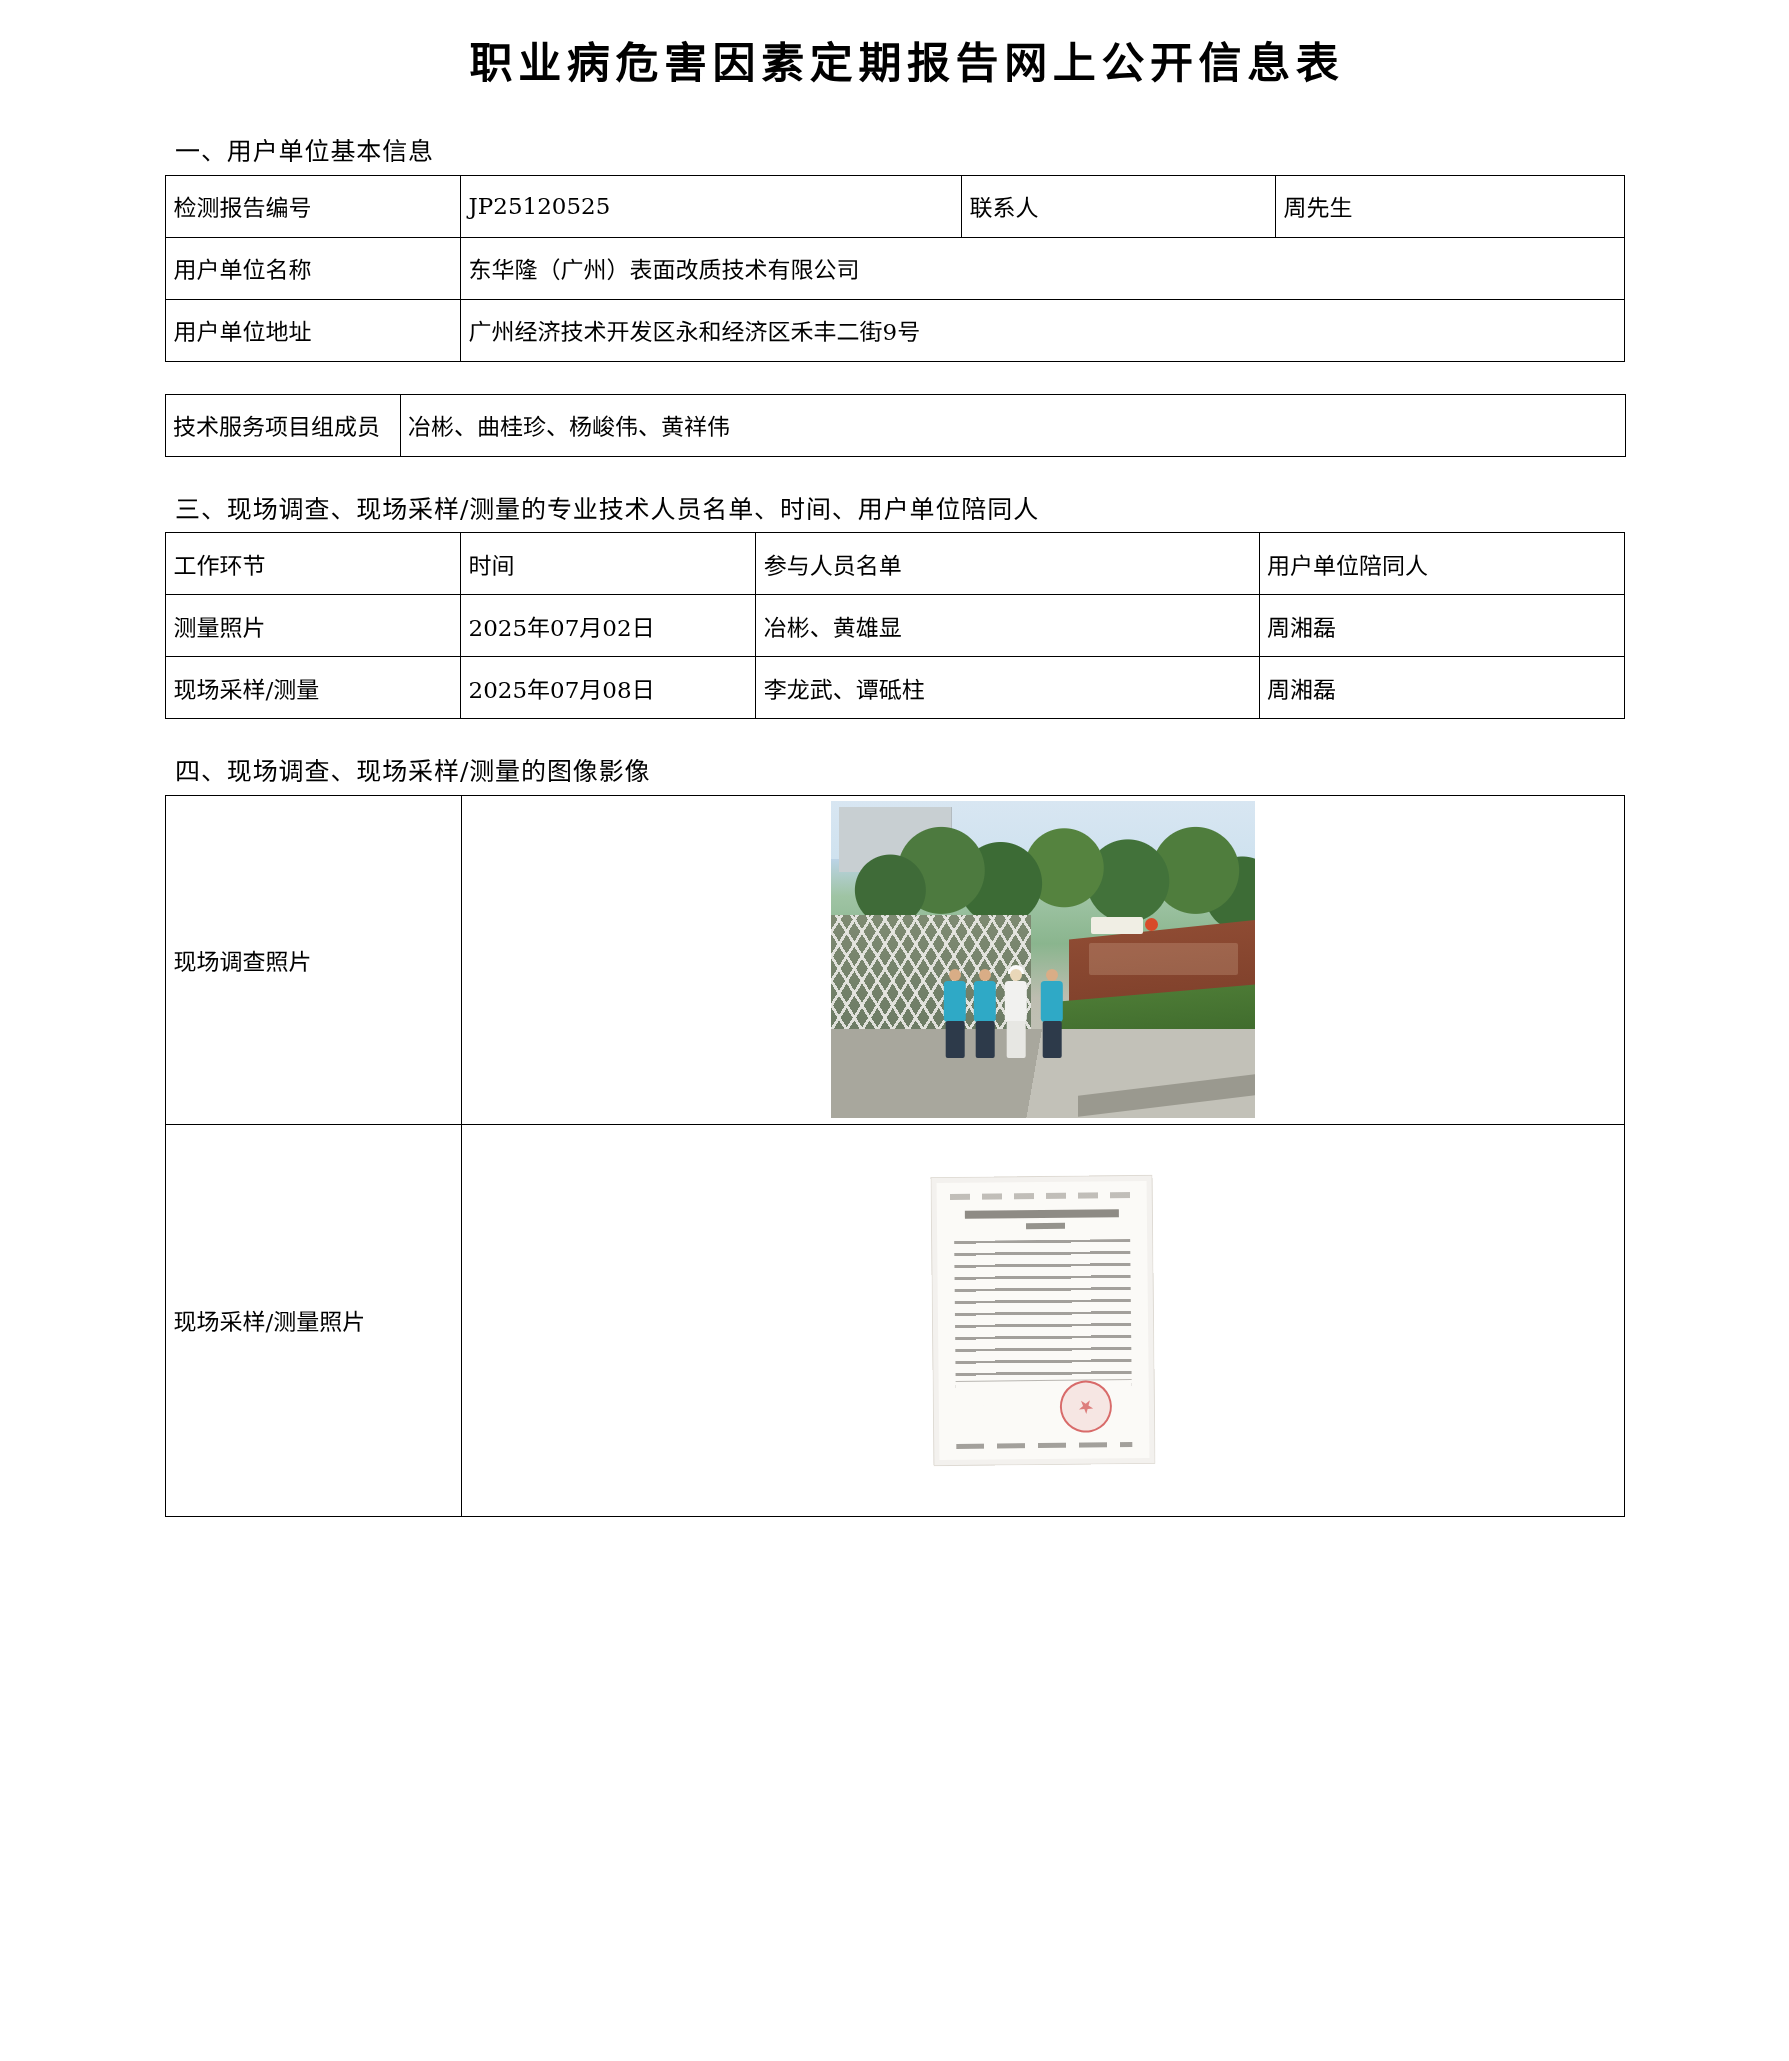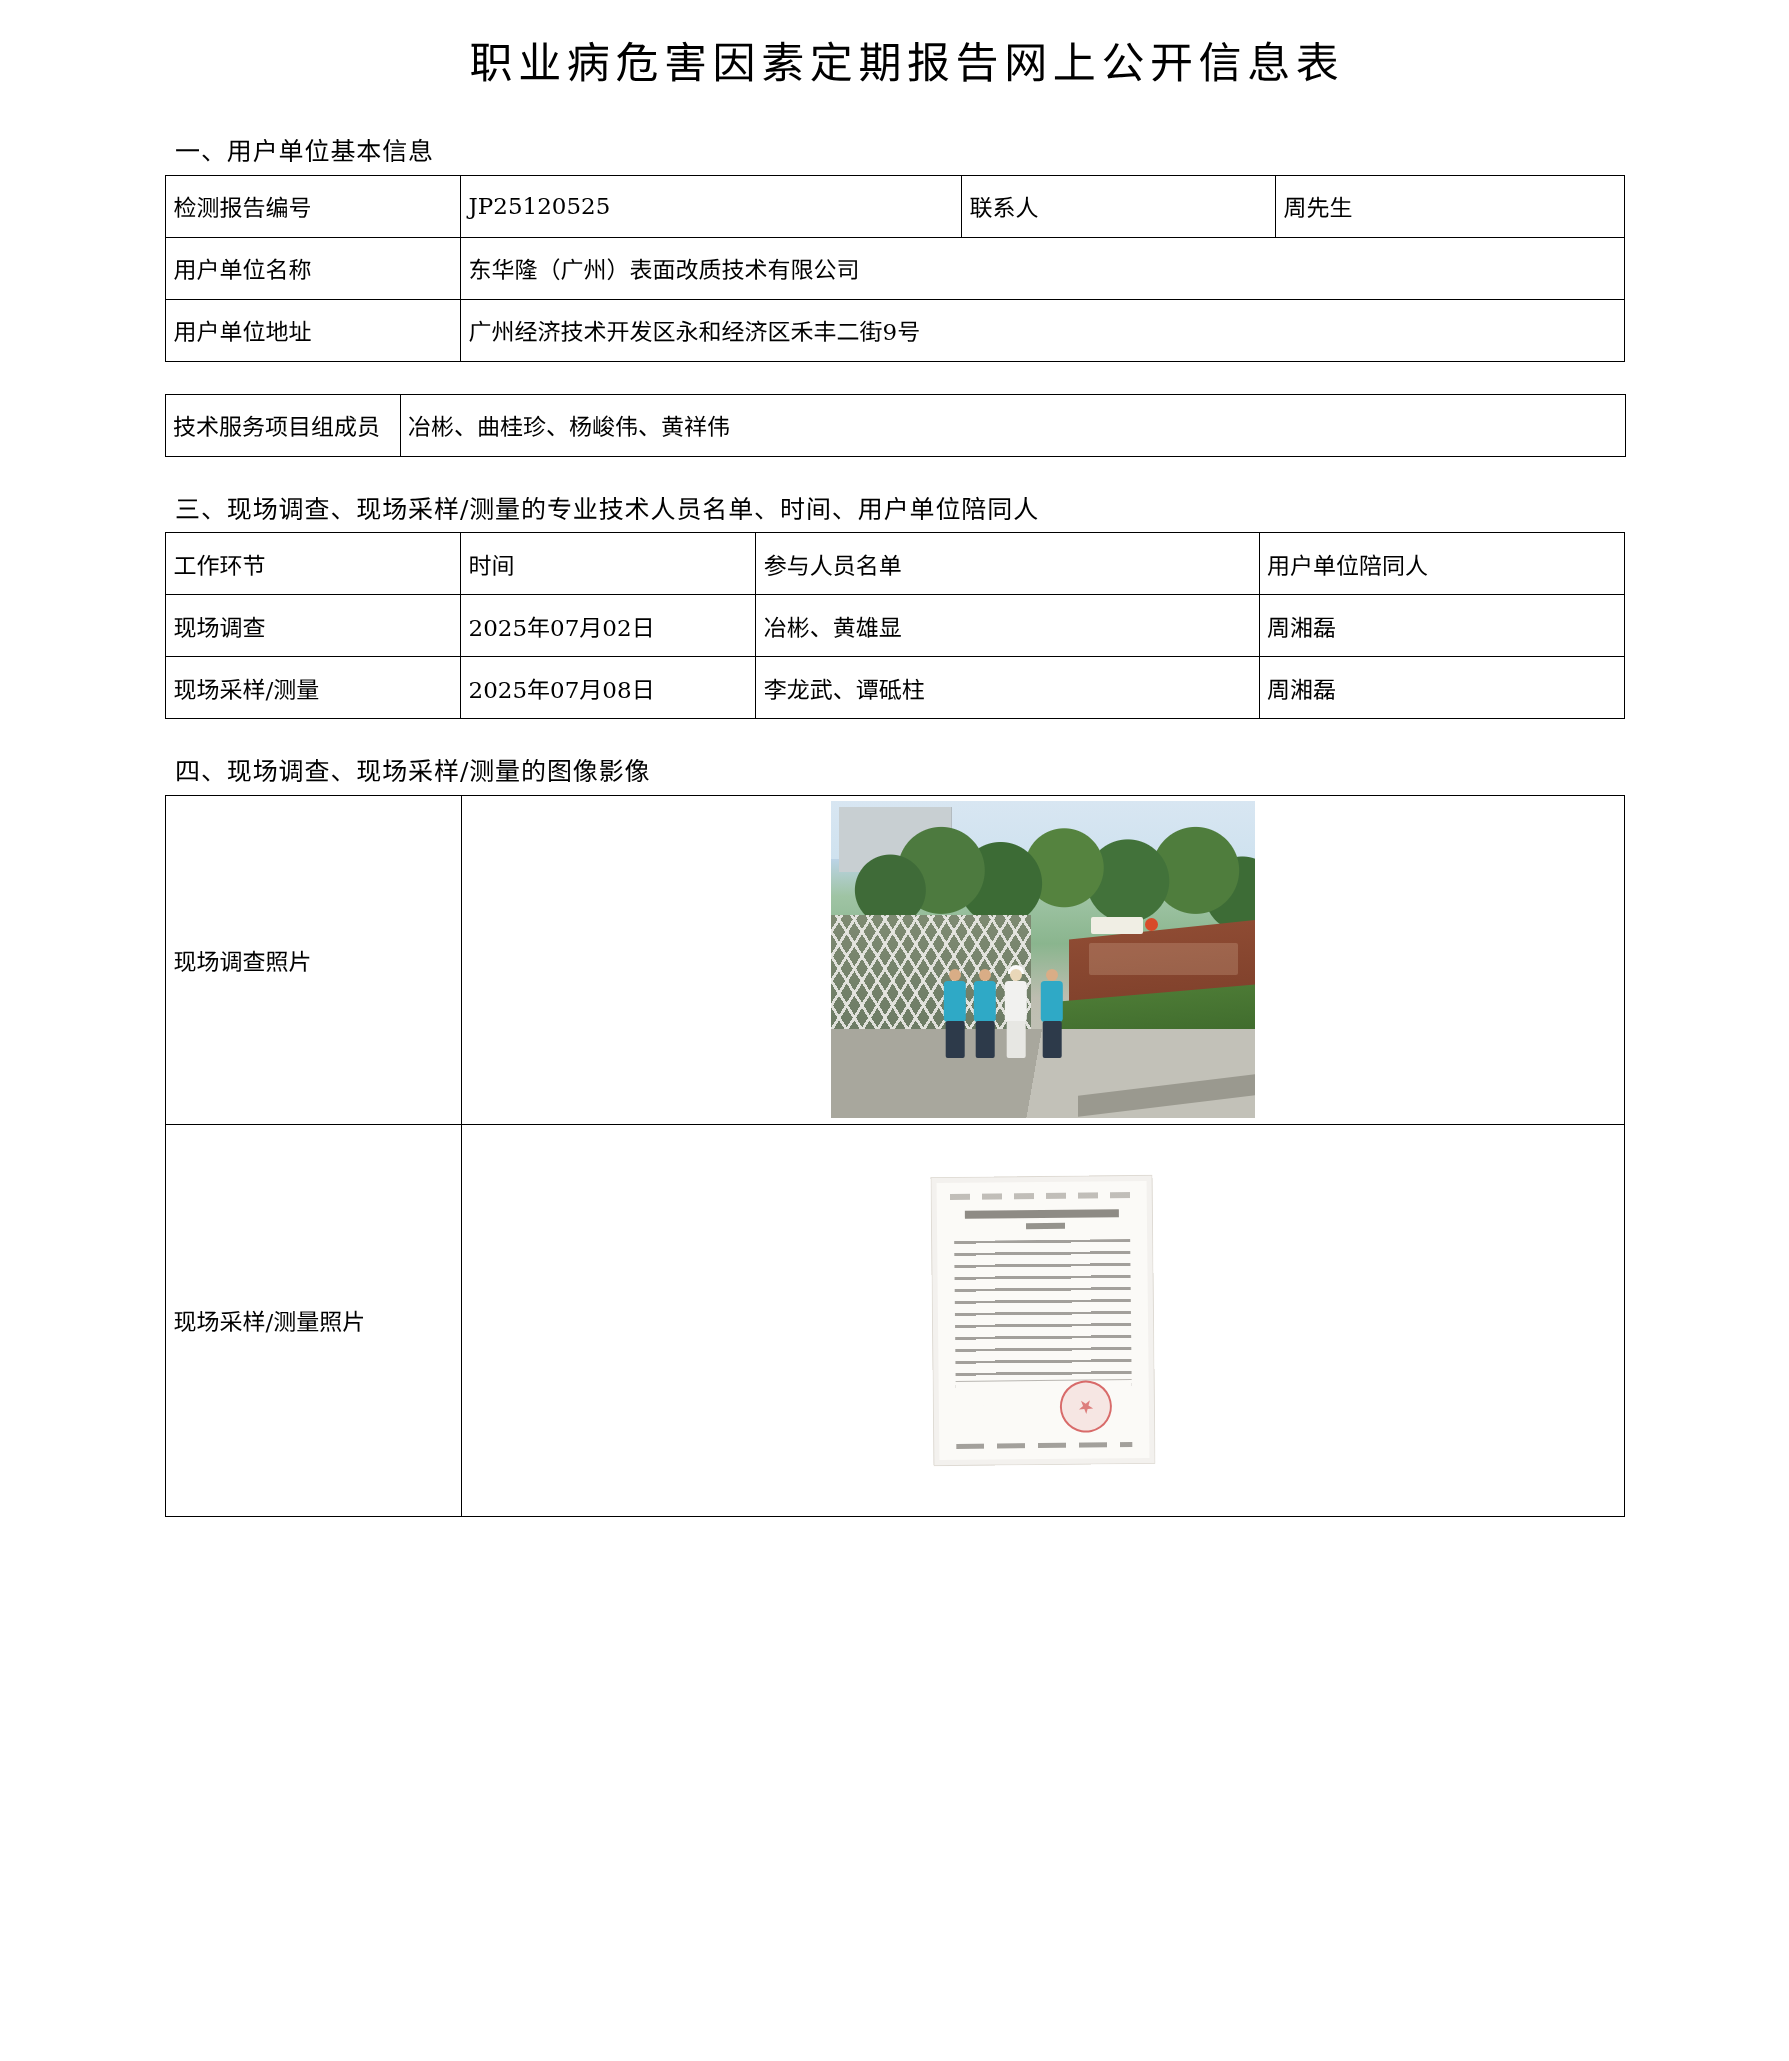--- a/index.html
+++ b/index.html
@@ -15,21 +15,21 @@
   }
   .page {
     width: 1790px;
     box-sizing: border-box;
     padding: 0 0 37px 0;
   }
   .doc-title {
     text-align: center;
     font-size: 43px;
     letter-spacing: 5.6px;
-    font-weight: 400;
+    font-weight: 700;
     margin: 28px 0 41px 0;
     font-family: "DejaVu Serif", "Liberation Serif", serif;
     padding-left: 24px;
   }
   .section-head {
     font-size: 25px;
     margin: 0 0 7.5px 175px;
     letter-spacing: 0.9px;
   }
   .section {
@@ -276,21 +276,21 @@
           <col style="width:291px">
       </colgroup>
       <tbody>
         <tr>
           <td>工作环节</td>
           <td>时间</td>
           <td>参与人员名单</td>
           <td>用户单位陪同人</td>
         </tr>
         <tr>
-          <td>现场调查</td>
+          <td>测量照片</td>
           <td>2025年07月02日</td>
           <td>冶彬、黄雄显</td>
           <td>周湘磊</td>
         </tr>
         <tr>
           <td>现场采样/测量</td>
           <td>2025年07月08日</td>
           <td>李龙武、谭砥柱</td>
           <td>周湘磊</td>
         </tr>

